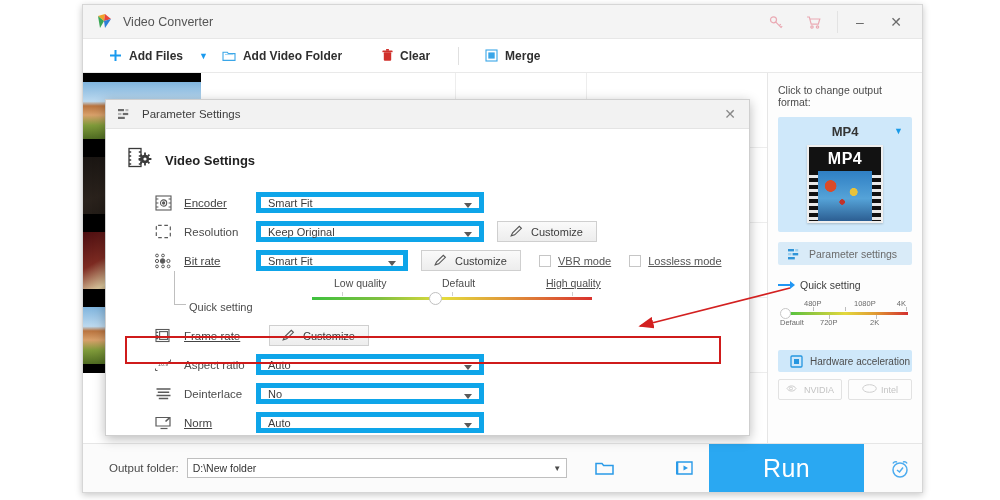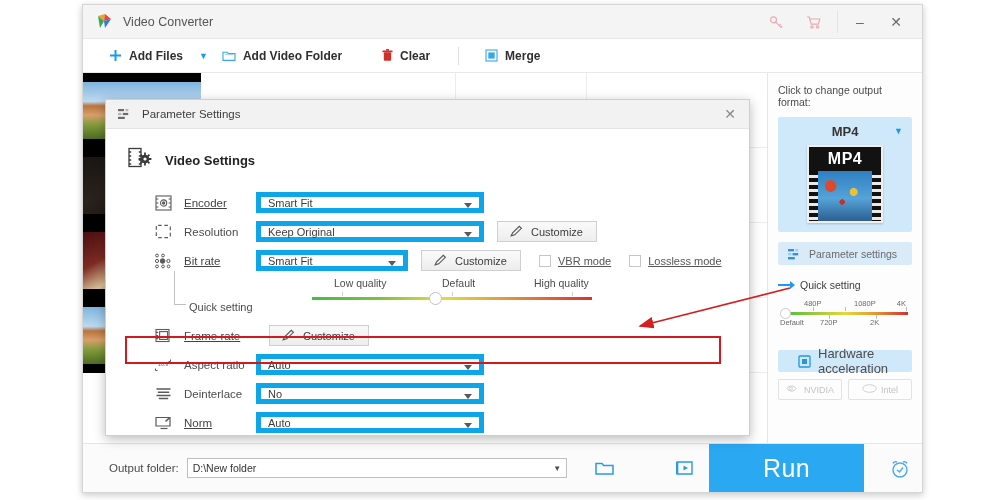--- a/index.html
+++ b/index.html
@@ -123,21 +123,21 @@
   .rp-btn .ic { margin-right: 8px; display: flex; }
   .qs-head { margin-top: 14px; display: flex; align-items: center; font-size: 10.5px; color: #3d3d3d; }
   .qs-head .dot { width: 13px; height: 2px; background: #2196f3; margin-right: 3px; position: relative; }
   .qs-head .dot:after { content:""; position:absolute; right:-4px; top:-3px; border-left:5px solid #2196f3; border-top:4px solid transparent; border-bottom:4px solid transparent; }
   .qs-wrap { margin-top: 8px; position: relative; height: 42px; padding: 0 4px; }
   .qs-top { position: relative; height: 11px; font-size: 7.5px; color: #6a6a6a; }
   .qs-bot { position: relative; height: 11px; font-size: 7.5px; color: #6a6a6a; margin-top: 3px; }
   .qs-track { position: relative; height: 3px; background: linear-gradient(90deg,#3ec13e 0%,#8ec63f 22%,#e3d83c 50%,#e09a33 74%,#d32f2f 100%); margin: 2px 0; }
   .qs-knob { position: absolute; left: -2px; top: -4px; width: 11px; height: 11px; border-radius: 50%; background: #fff; border: 1px solid #c6c6c6; }
   .qs-tick { position: absolute; width: 1px; height: 4px; background: #bdbdbd; }
-  .hw-btn { margin-top: 9px; height: 22px; background: #cfe8fa; border-radius: 2px; display: flex; align-items: center; padding-left: 20px; font-size: 13px; color: #4d4d4d; }
+  .hw-btn { margin-top: 9px; height: 22px; background: #cfe8fa; border-radius: 2px; display: flex; align-items: center; padding-left: 12px; font-size: 10px; color: #4d4d4d; }
   .gpu-row { margin-top: 7px; display: flex; gap: 6px; }
   .gpu-chip { flex: 1; height: 21px; border: 1px solid #e2e2e2; border-radius: 2px; display: flex; align-items: center; justify-content: center; gap: 4px; font-size: 9px; color: #c4c4c4; }
 
   
   .dialog {
     position: absolute; left: 105px; top: 99px; width: 645px; height: 337px;
     background: #fff; border: 1px solid #cfcfcf; box-shadow: 0 3px 11px rgba(0,0,0,0.27);
   }
   .dlg-head { height: 29px; background: #f2f2f2; border-bottom: 1px solid #e4e4e4; display: flex; align-items: center; position: relative; }
   .dlg-head .ic { margin-left: 12px; display: flex; }
@@ -540,21 +540,21 @@
           <span class="bx"></span>
           <span class="tx">Lossless mode</span>
         </label>
       </div>
 
       <div class="qsrow">
         <span class="bracket"></span>
         <span class="qslabel">Quick setting</span>
         <span class="qs2-t" style="left:182px;">Low quality</span>
         <span class="qs2-t" style="left:290px;">Default</span>
-        <span class="qs2-t" style="left:382px;">High quality</span>
+        <span class="qs2-t" style="left:394px;text-decoration:underline;">High quality</span>
         <span class="qs2-tick" style="left:190px;"></span>
         <span class="qs2-tick" style="left:300px;"></span>
         <span class="qs2-tick" style="left:420px;"></span>
         <div class="qs2-track"></div>
         <div class="qs2-knob"></div>
       </div>
 
       <div class="frow">
         <span class="ic">
           <svg width="17" height="15" viewBox="0 0 17 15" fill="none" stroke="#5a5a5a" stroke-width="1.1">

